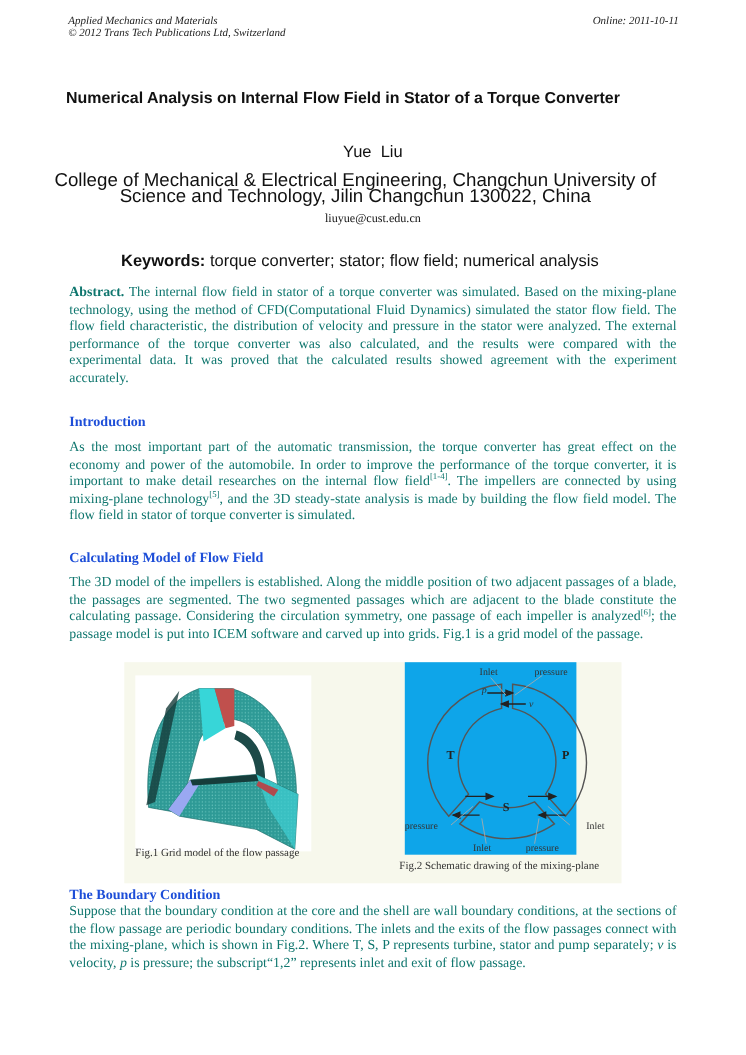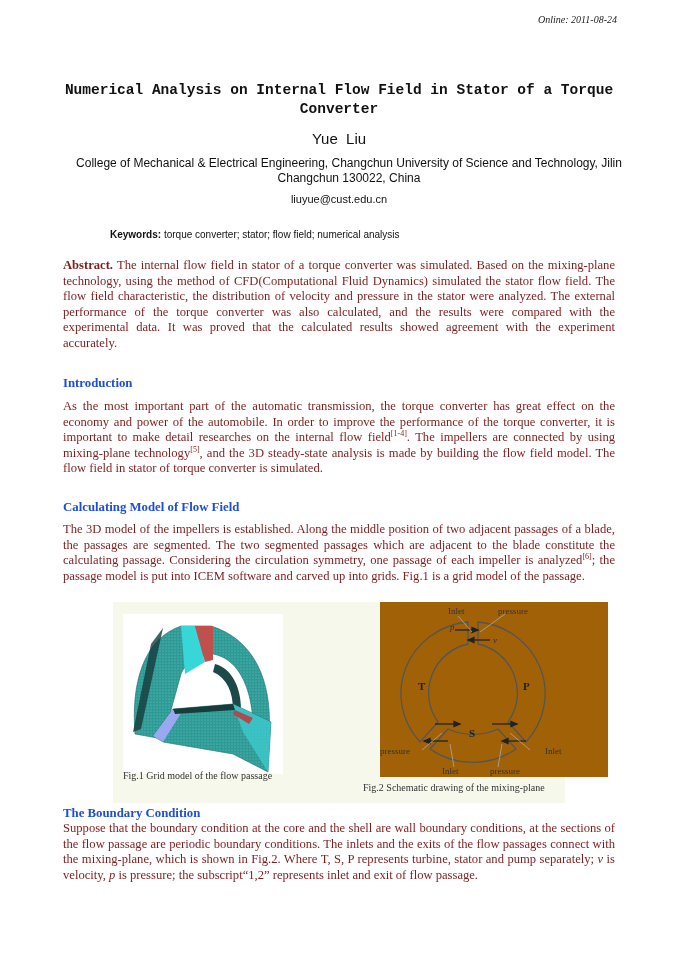--- a/index.html
+++ b/index.html
@@ -1,46 +1,48 @@
 <!DOCTYPE html>
 <html><head>
 <meta charset="utf-8">
 <style>
   html, body { margin:0; padding:0; background:#ffffff; }
   body { width:678px; height:959px; position:relative; overflow:hidden; }
   #header { position:absolute; left:62px; top:15px; width:555px; font-family:"Liberation Serif", serif; font-style:italic; font-size:10px; line-height:10.5px; color:#222; }
   #header .right { position:absolute; right:0; top:0; }
-  #title { position:absolute; left:60px; top:81px; width:558px; text-align:center; font-family:Liberation Mono, monospace; font-weight:bold; font-size:14.5px; line-height:19px; color:#111; }
+  #title { position:absolute; left:60px; top:81px; width:558px; text-align:left; font-family:Liberation Sans, sans-serif; font-weight:bold; font-size:14.5px; line-height:19px; color:#111; }
   #author { position:absolute; left:60px; top:130px; width:558px; text-align:center; font-family:"Liberation Sans", sans-serif; font-size:15px; color:#111; }
-  #affil { position:absolute; left:65px; top:156px; width:568px; text-align:center; font-family:"Liberation Sans", sans-serif; font-size:12px; line-height:15px; color:#111; }
-  #email { position:absolute; left:60px; top:193px; width:558px; text-align:center; font-family:Liberation Sans, sans-serif; font-size:11px; color:#111; }
-  #keywords { position:absolute; left:63px; top:229px; width:560px; font-family:"Liberation Sans", sans-serif; font-size:10px; color:#111;padding-left:47px; }
-  .para { position:absolute; left:63px; width:552px; font-family:"Liberation Serif", serif; font-size:12.6px; line-height:15.6px; color:#7f1d1d; text-align:justify; }
+  #affil { position:absolute; left:39px; top:156px; width:568px; text-align:center; font-family:"Liberation Sans", sans-serif; font-size:17px; line-height:15px; color:#111; }
+  #email { position:absolute; left:60px; top:193px; width:558px; text-align:center; font-family:Liberation Serif, serif; font-size:11px; color:#111; }
+  #keywords { position:absolute; left:63px; top:229px; width:560px; font-family:"Liberation Sans", sans-serif; font-size:15px; color:#111;padding-left:47px; }
+  .para { position:absolute; left:63px; width:552px; font-family:"Liberation Serif", serif; font-size:12.6px; line-height:15.6px; color:#0f766e; text-align:justify; }
   .heading { position:absolute; left:63px; font-family:"Liberation Serif", serif; font-weight:bold; font-size:12.8px; color:#1d4ed8; }
   sup { font-size:8px; line-height:0; }
   #abstract { top:258px; }
   #intro-h { top:376px; }
   #intro { top:399px; }
   #calc-h { top:500px; }
   #calc { top:522px; }
   #bc-h { top:806px; }
   #bc { top:821px; }
   #figs { position:absolute; left:113px; top:602px; width:452px; height:201px; background:#f7f8ec; }
   #fig1-img { position:absolute; left:10px; top:12px; width:160px; height:160px; background:#fff; }
   #fig1-cap { position:absolute; left:10px; top:168px; font-family:"Liberation Serif", serif; font-size:10px; color:#333; }
-  #fig2-box { position:absolute; left:267px; top:0px; width:228px; height:175px; background:#a16207; }
+  #fig2-box { position:absolute; left:255px; top:0px; width:156px; height:175px; background:#0ea5e9; }
   #fig2-cap { position:absolute; left:250px; top:180px; font-family:"Liberation Serif", serif; font-size:10px; color:#333; }
   .lbl { font-family:"Liberation Serif", serif; font-size:9px; fill:#333; }
   .lblb { font-family:"Liberation Serif", serif; font-size:11px; font-weight:bold; fill:#222; }
 </style>
 </head>
 <body>
 
 <div id="header">
-  <div class="right">Online: 2011-08-24</div>
+  <div>Applied Mechanics and Materials</div>
+  <div>© 2012 Trans Tech Publications Ltd, Switzerland</div>
+  <div class="right">Online: 2011-10-11</div>
 </div>
 
 <div id="title">Numerical Analysis on Internal Flow Field in Stator of a Torque Converter</div>
 <div id="author" style="white-space:pre;">Yue  Liu</div>
 <div id="affil">College of Mechanical &amp; Electrical Engineering, Changchun University of Science and Technology, Jilin Changchun 130022, China</div>
 <div id="email">liuyue@cust.edu.cn</div>
 
 <div id="keywords"><b>Keywords:</b><span style="white-space:pre-wrap;"> torque converter; stator; flow field; numerical analysis</span></div>
 
 <div id="abstract" class="para"><b>Abstract.</b><span style="white-space:pre-wrap;"> The internal flow field in stator of a torque converter was simulated. Based on the mixing-plane technology, using the method of CFD(Computational Fluid Dynamics) simulated the stator flow field. The flow field characteristic, the distribution of velocity and pressure in the stator were analyzed. The external performance of the torque converter was also calculated, and the results were compared with the experimental data. It was proved that the calculated results showed agreement with the experiment accurately.</span></div>

